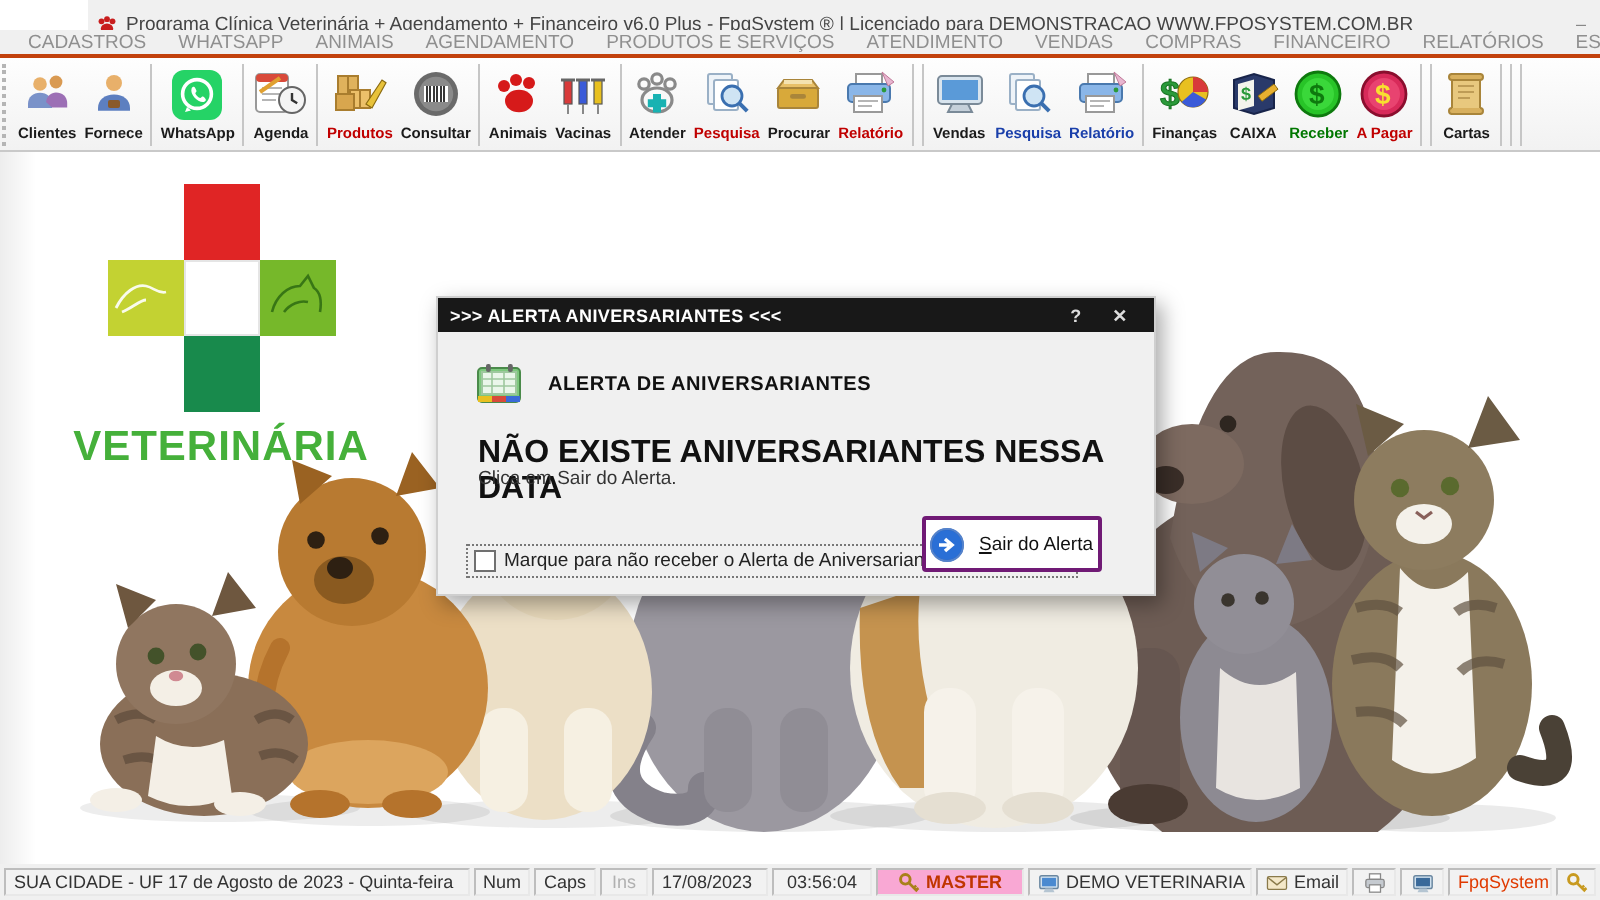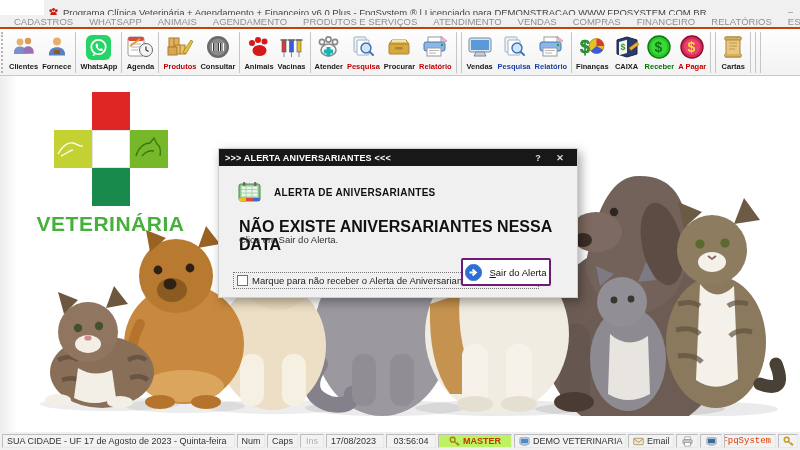--- a/index.html
+++ b/index.html
@@ -106,23 +106,23 @@
     background:#f0f0f0;display:flex;align-items:stretch;gap:2px;
     padding:2px 2px;font-size:9px;color:#333;
   }
   .sb-panel{
     background:#f2f2f2;border:1px solid #bdbdbd;border-right-color:#e8e8e8;
     border-bottom-color:#e8e8e8;display:flex;align-items:center;gap:3px;
     padding:0 4px;white-space:nowrap;overflow:hidden;
   }
   .sb-loc{flex:1;}
   .sb-dim{color:#b0b0b0;text-align:right;}
-  .sb-master{background:#bef264;justify-content:center;width:74px;}
+  .sb-master{background:#f9a8d4;justify-content:center;width:74px;}
   .sb-master .sb-user{color:#c03500;font-weight:bold;}
-  .sb-brand{color:#e03a00;width:52px;justify-content:flex-end;font-family:Liberation Mono, monospace;}
+  .sb-brand{color:#e03a00;width:52px;justify-content:flex-start;}
   .sb-icon{width:11px;height:11px;flex:0 0 auto;}
 </style>
 </head>
 <body>
 
 <div id="app">
 
   <div class="titlebar">
     <svg class="app-icon" viewBox="0 0 12 12">
       <circle cx="3" cy="4" r="1.6" fill="#c81e1e"></circle>

